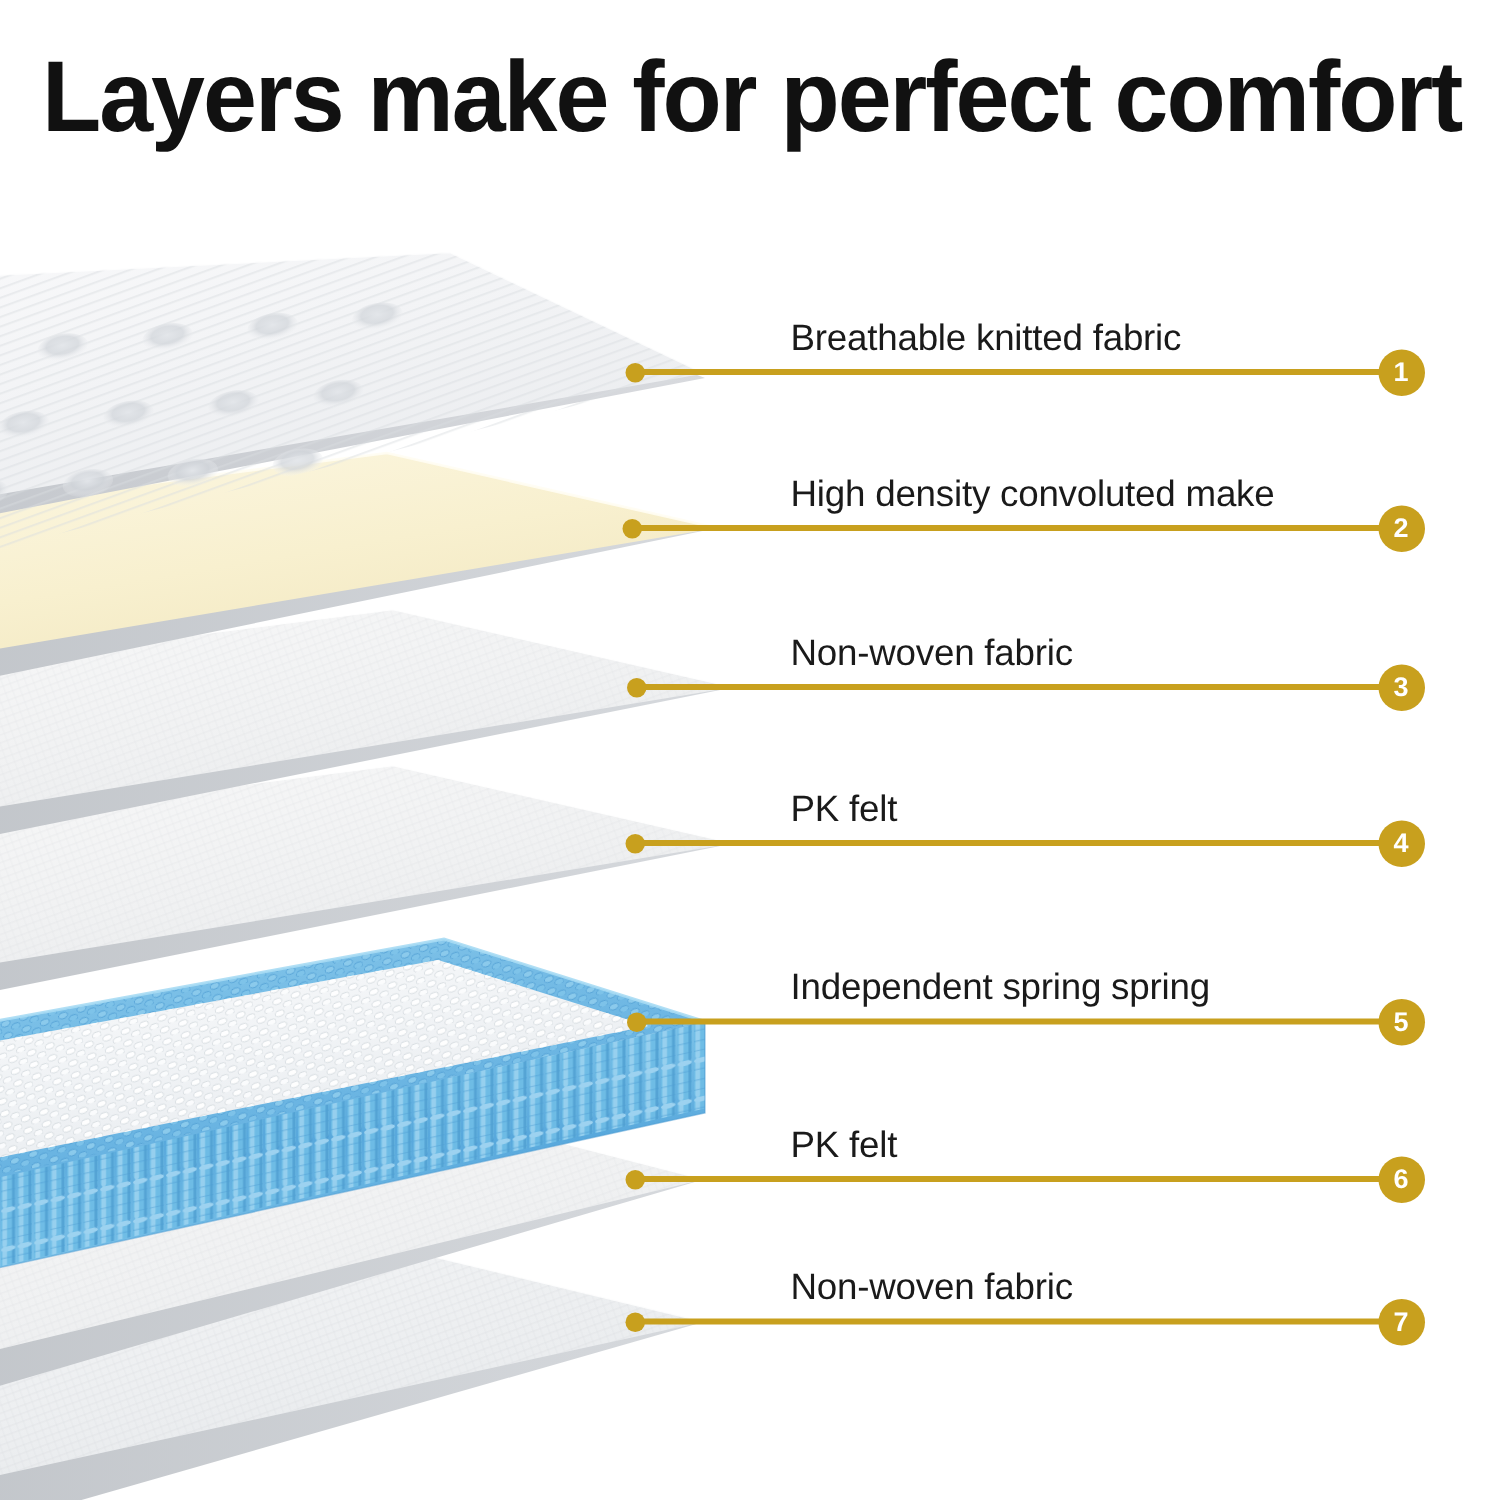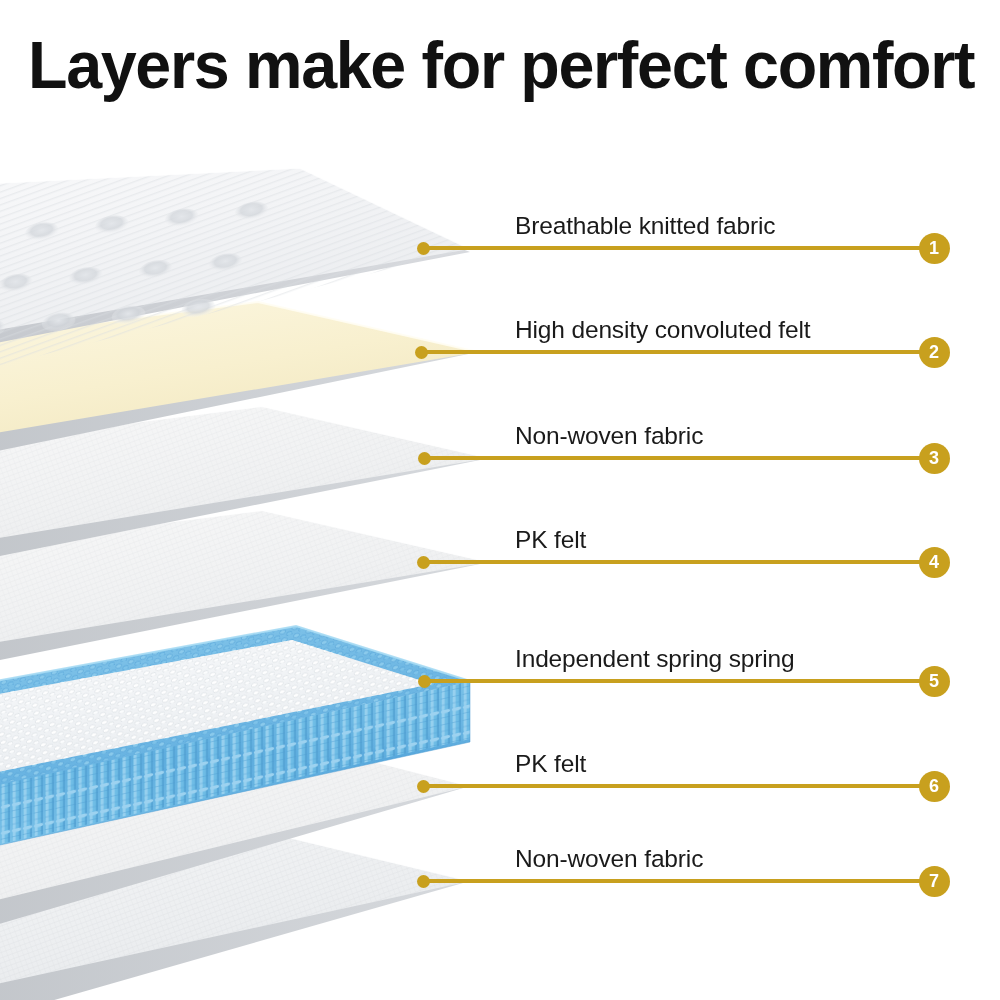--- a/index.html
+++ b/index.html
@@ -83,20 +83,21 @@
     font-family: "Liberation Sans", sans-serif;
   }
   .callout-label {
     position: absolute;
     color: #1a1a1a;
     font-size: 24.5px;
     line-height: 28px;
     font-family: "Liberation Sans", sans-serif;
     white-space: nowrap;
     letter-spacing: -0.15px;
+    margin-left: 12px;
   }
 </style>
 </head>
 <body>
 
 <div id="canvas">
 
   <div id="title">Layers make for perfect comfort</div>
 
   <div id="illustration">
@@ -326,21 +327,21 @@
       <div class="callout">
         <div class="callout-line" style="left: 423px; top: 246px; width: 498.5px;"></div>
         <div class="callout-dot" style="left: 416.5px; top: 241.5px;"></div>
         <div class="callout-badge" style="left: 918.5px; top: 232.5px;">1</div>
         <div class="callout-label" style="left: 515px; top: 212px;">Breathable knitted fabric</div>
       </div>
       <div class="callout">
         <div class="callout-line" style="left: 421px; top: 350px; width: 500.5px;"></div>
         <div class="callout-dot" style="left: 414.5px; top: 345.5px;"></div>
         <div class="callout-badge" style="left: 918.5px; top: 336.5px;">2</div>
-        <div class="callout-label" style="left: 515px; top: 316px;">High density convoluted felt</div>
+        <div class="callout-label" style="left: 515px; top: 316px;">High density convoluted make</div>
       </div>
       <div class="callout">
         <div class="callout-line" style="left: 424px; top: 456px; width: 497.5px;"></div>
         <div class="callout-dot" style="left: 417.5px; top: 451.5px;"></div>
         <div class="callout-badge" style="left: 918.5px; top: 442.5px;">3</div>
         <div class="callout-label" style="left: 515px; top: 422px;">Non-woven fabric</div>
       </div>
       <div class="callout">
         <div class="callout-line" style="left: 423px; top: 560px; width: 498.5px;"></div>
         <div class="callout-dot" style="left: 416.5px; top: 555.5px;"></div>

